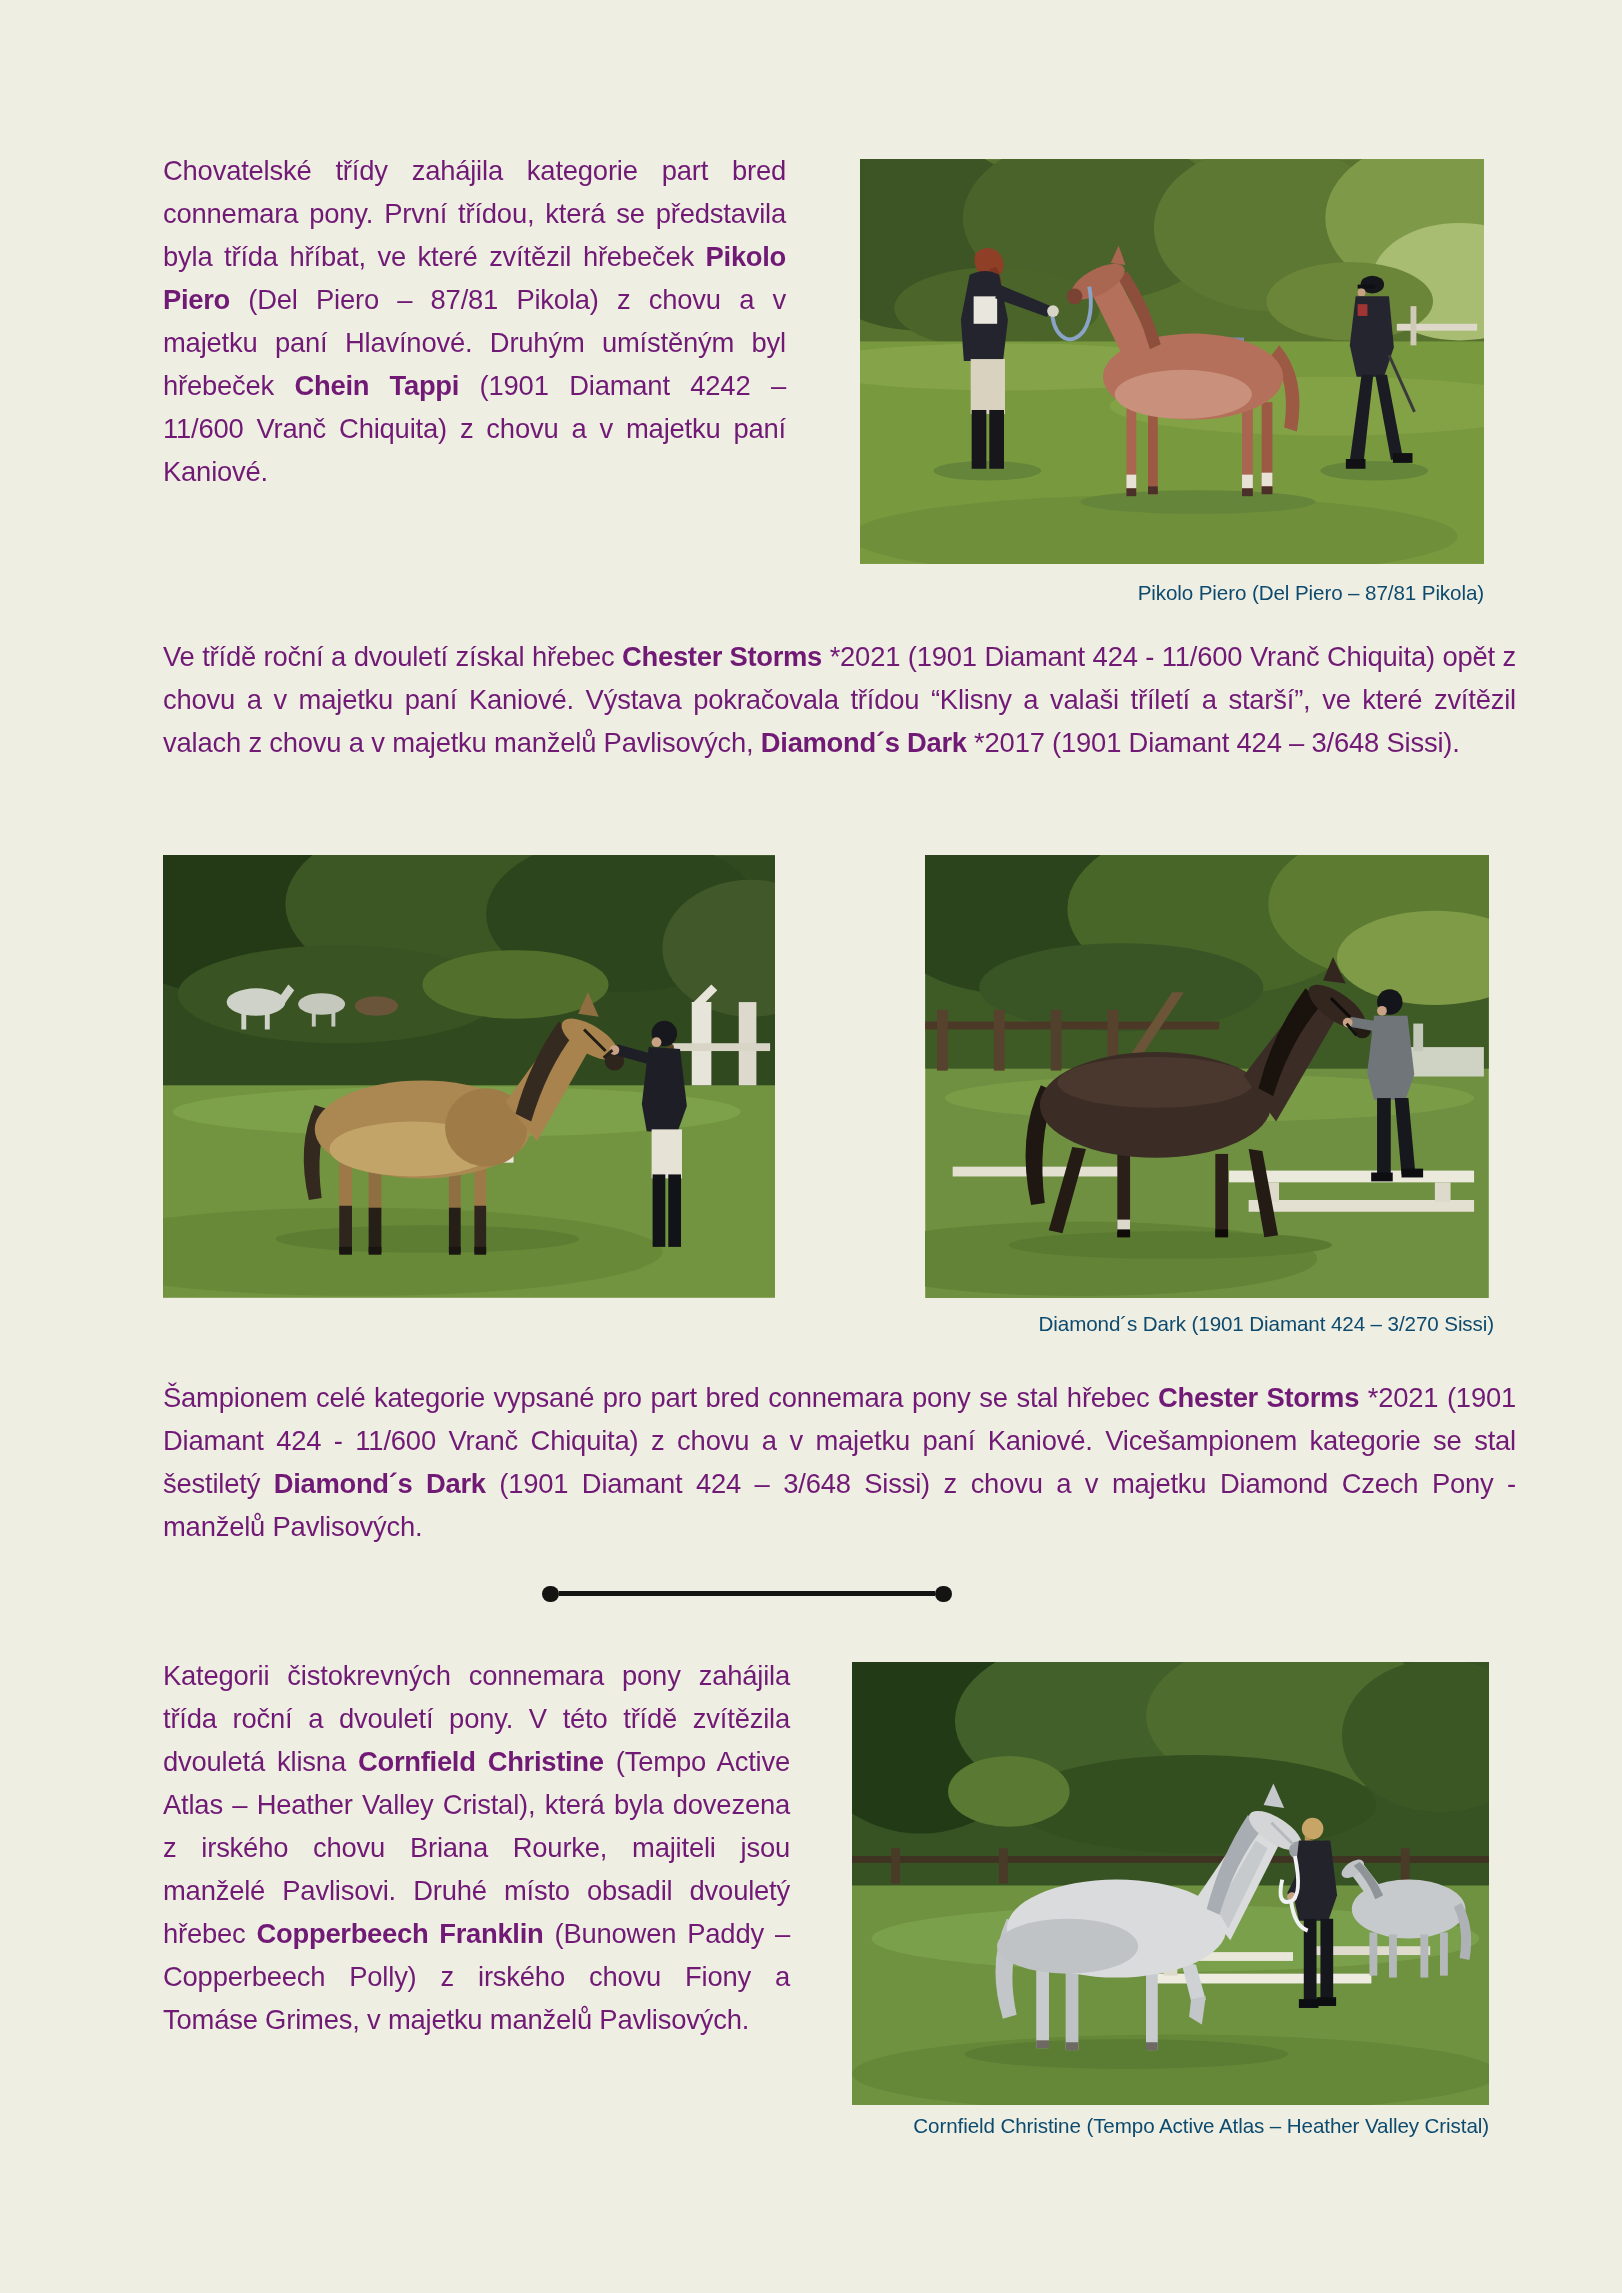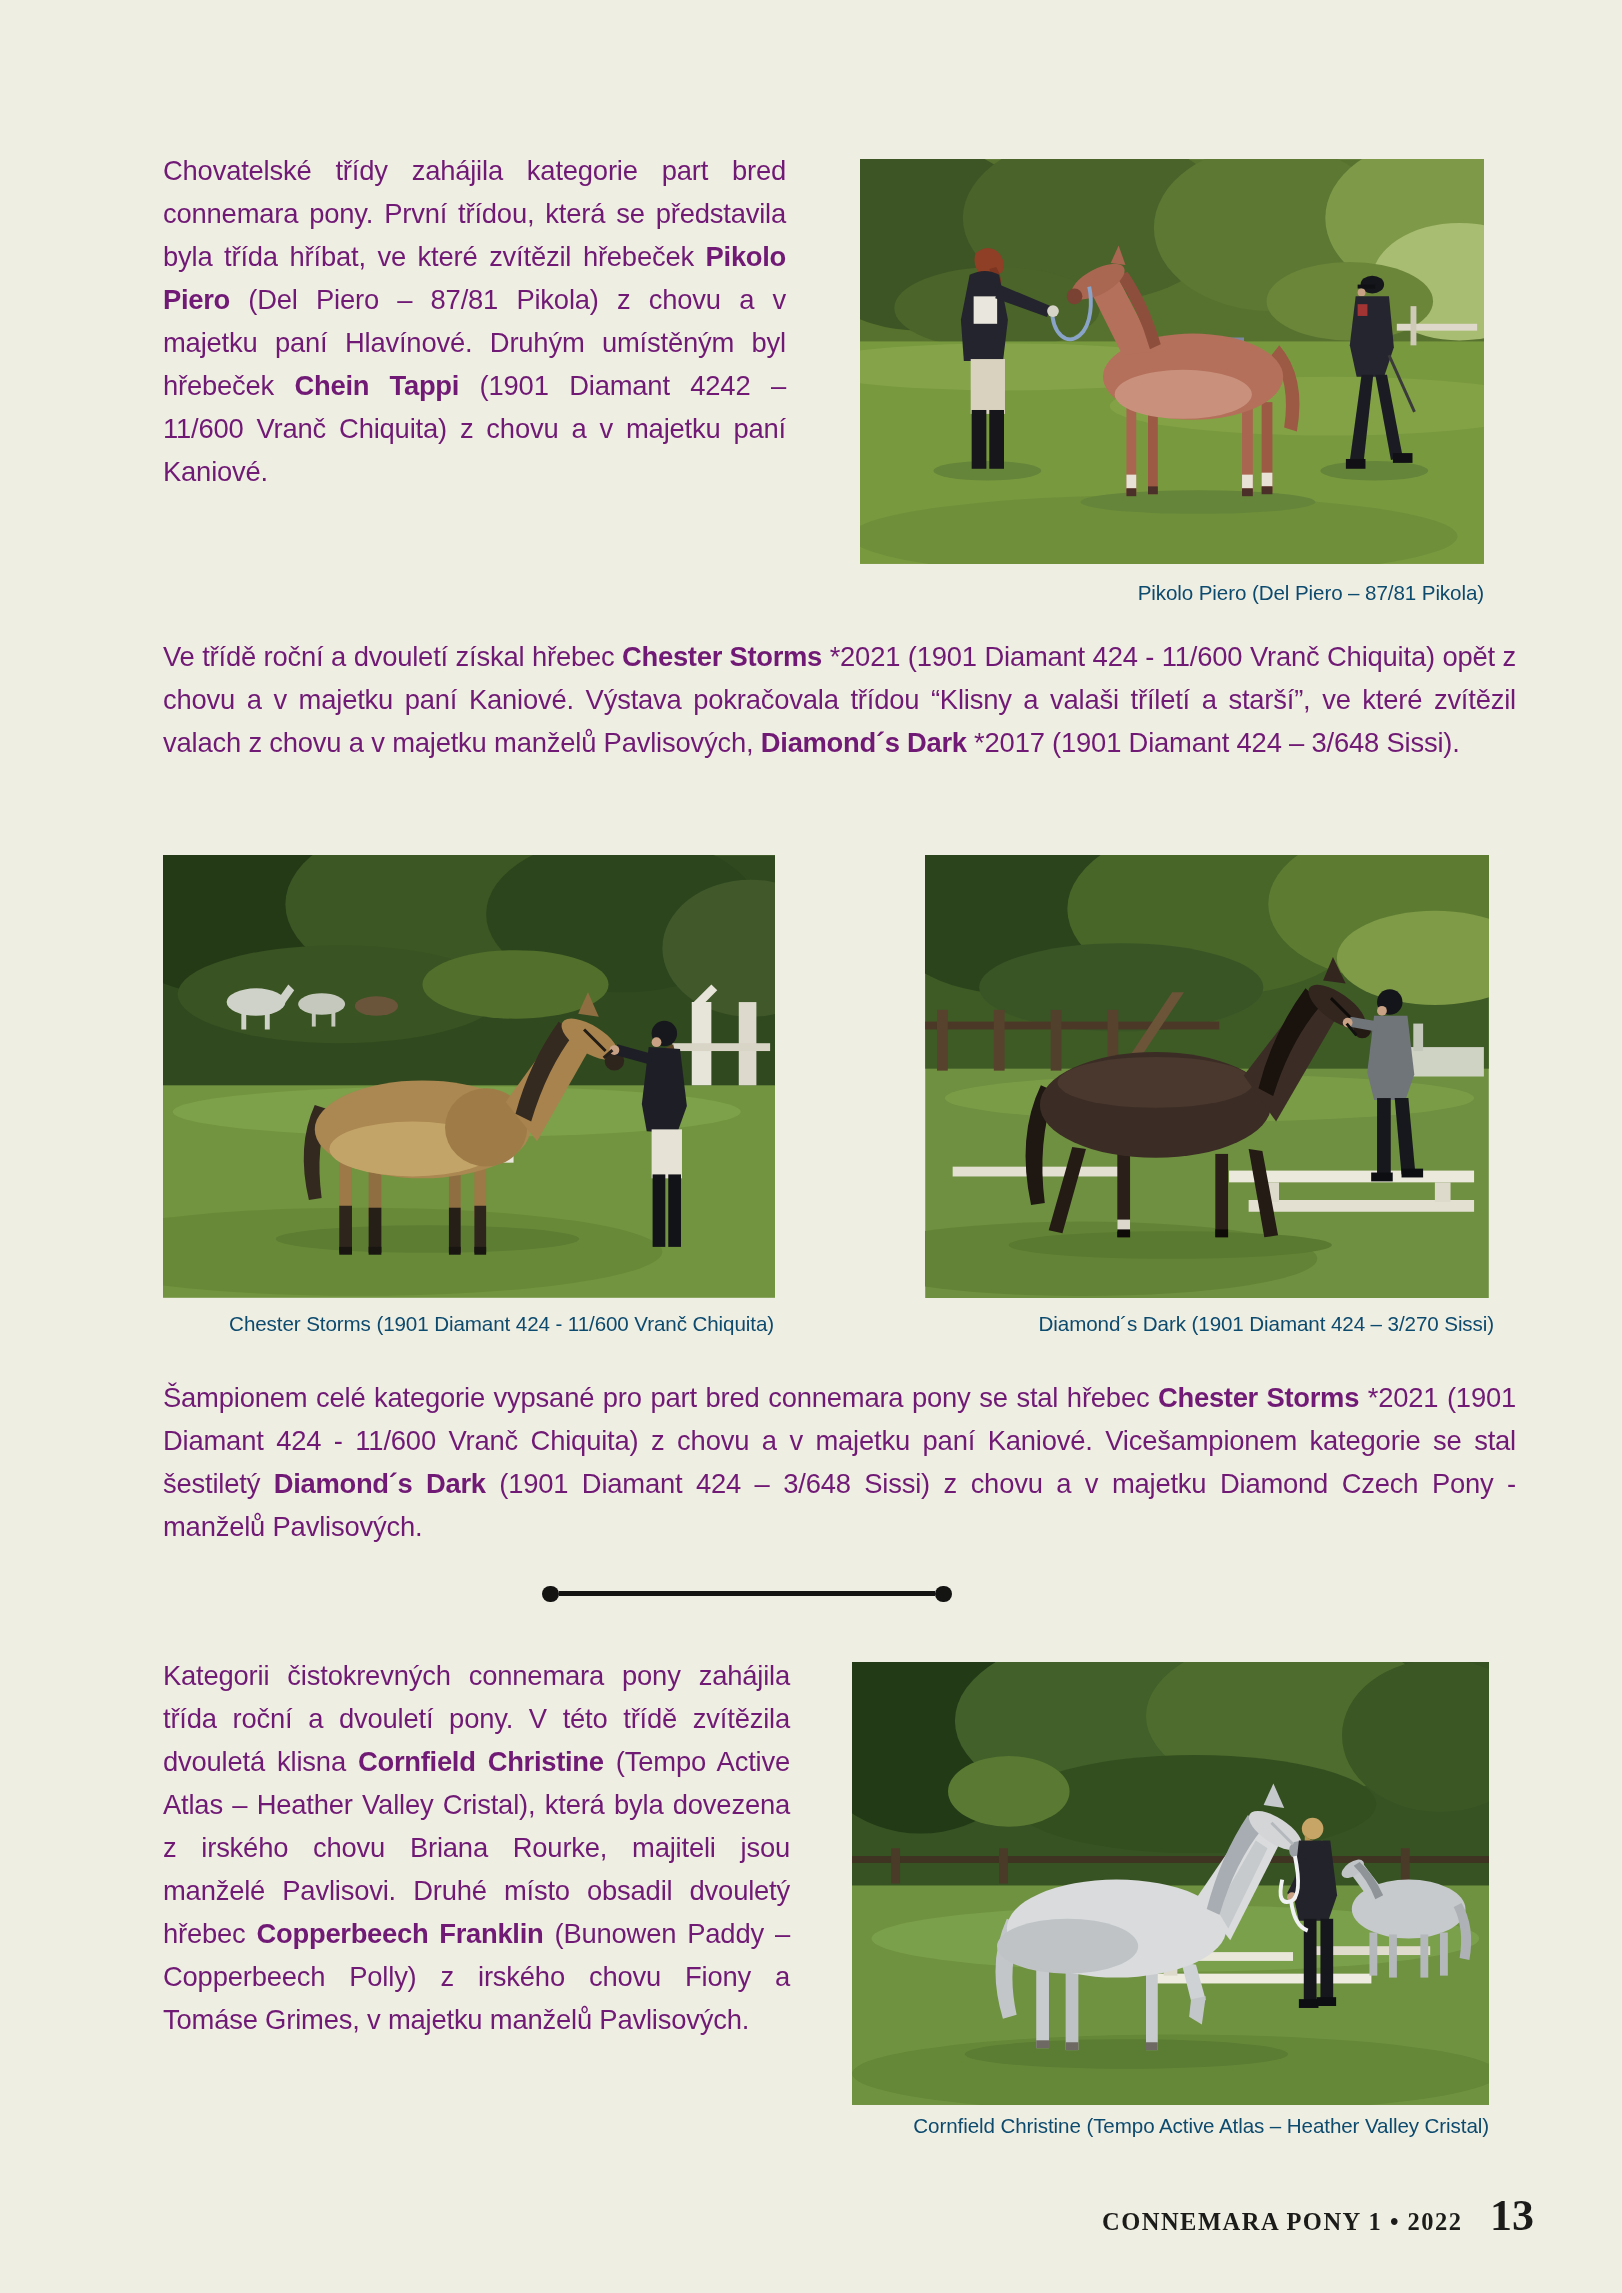--- a/index.html
+++ b/index.html
@@ -183,21 +183,20 @@
       <path d="M521,193 q8,26 2,48 l-9,-2 q5,-22 -1,-42 z" fill="#5d4326"></path>
       <path d="M496,196 l32,2 7,58 -10,28 -31,-2 -5,-28 z" fill="#1e1f26"></path>
       <polygon points="498,214 462,204 464,193 500,203" fill="#1e1f26"></polygon>
       <circle cx="461" cy="199" r="5" fill="#c9a184"></circle>
       <line x1="459" y1="199" x2="450" y2="207" stroke="#26201a" stroke-width="3"></line>
       <rect x="499" y="280" width="31" height="50" fill="#e6e2d6"></rect>
       <rect x="500" y="326" width="13" height="74" fill="#121318"></rect>
       <rect x="516" y="326" width="13" height="74" fill="#121318"></rect>
     </svg>
   </figure>
-  <div class="caption" id="cap2">Chester Storms (1901 Diamant 424 - 11/600 Vranč Chiquita)</div>
 
   <figure id="photo3" aria-label="Dark bay gelding led to the right by handler in grey jacket, white ground poles behind">
     <svg viewBox="0 0 575 452" aria-hidden="true">
       <rect width="575" height="452" fill="#6f9040"></rect>
       <rect width="575" height="218" fill="#3e5b26"></rect>
       <ellipse cx="90" cy="60" rx="135" ry="82" fill="#2c441c"></ellipse>
       <ellipse cx="300" cy="55" rx="155" ry="88" fill="#486628"></ellipse>
       <ellipse cx="480" cy="50" rx="130" ry="78" fill="#5d7c31"></ellipse>
       <ellipse cx="520" cy="105" rx="100" ry="48" fill="#7f9b47"></ellipse>
       <ellipse cx="200" cy="135" rx="145" ry="45" fill="#395526"></ellipse>
@@ -321,19 +320,15 @@
       <rect x="461" y="262" width="13" height="84" fill="#16171c"></rect>
       <rect x="478" y="262" width="13" height="82" fill="#16171c"></rect>
       <rect x="456" y="344" width="20" height="9" fill="#0d0e12"></rect>
       <rect x="474" y="342" width="20" height="9" fill="#0d0e12"></rect>
       <path d="M452,198 q8,40 -4,46 q-15,5 -9,-22" stroke="#eff1f2" stroke-width="4" fill="none"></path>
       <path d="M448,243 q3,26 17,31" stroke="#eff1f2" stroke-width="4" fill="none"></path>
     </svg>
   </figure>
   <div class="caption" id="cap4">Cornfield Christine (Tempo Active Atlas – Heather Valley Cristal)</div>
 
-  <div class="footer">
-    <span class="mag">CONNEMARA PONY 1 • 2022</span>
-    <span class="pnum">13</span>
-  </div>
 
 </div>
 
 
 </body></html>

